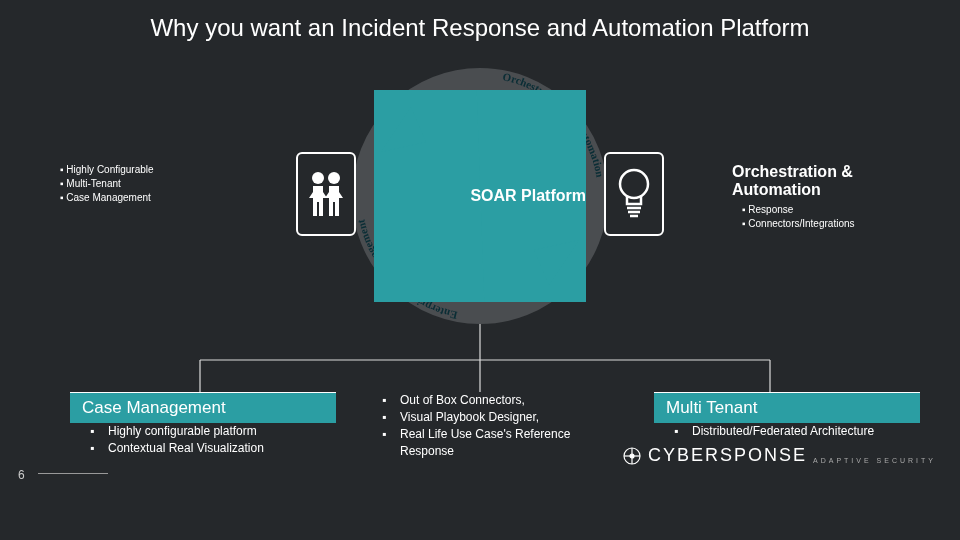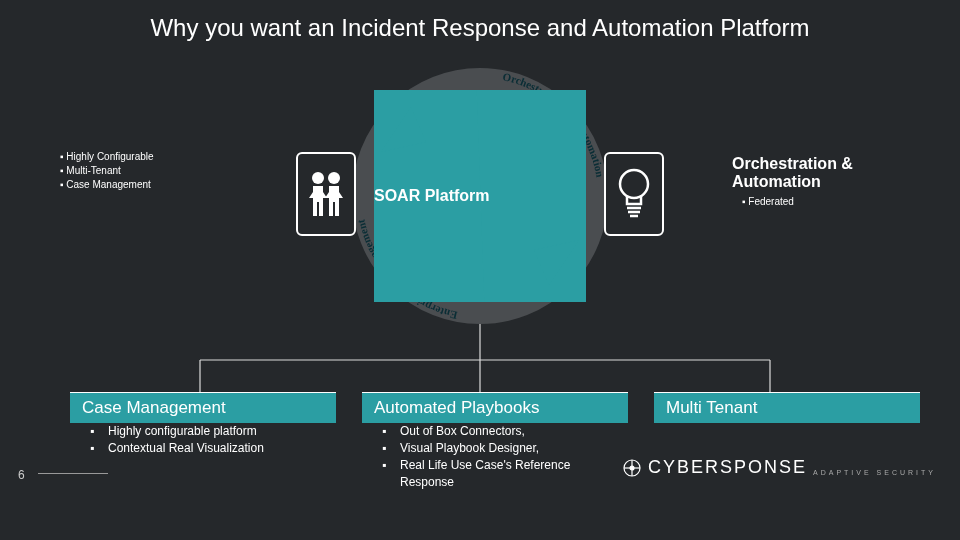--- a/index.html
+++ b/index.html
@@ -4,35 +4,35 @@
 <style>
   * { box-sizing: border-box; margin: 0; padding: 0; }
   html, body { width: 960px; height: 540px; background: #25282b; color: #fff; font-family: "Segoe UI", Arial, sans-serif; overflow: hidden; position: relative; }
   .slide { width: 960px; height: 494px; position: relative; }
 
   .title { width: 100%; text-align: center; font-size: 24px; font-weight: 400; padding-top: 14px; }
 
   
   .irp { position: absolute; left: 34px; top: 150px; }
   .irp h3 { font-size: 16px; font-weight: 700; margin-bottom: 4px; }
-  .irp ul { list-style: none; margin-left: 26px; }
+  .irp ul { list-style: none; margin-left: 26px; margin-top: 13px; }
   .irp li::before { content: "▪ "; }
   .irp li { font-size: 10px; line-height: 14px; }
 
   
-  .oa { position: absolute; right: 28px; top: 155px; width: 200px; }
+  .oa { position: absolute; right: 28px; top: 163px; width: 200px; }
   .oa h3 { font-size: 16px; font-weight: 700; line-height: 18px; margin-bottom: 4px; }
   .oa ul { list-style: none; margin-left: 10px; }
   .oa li::before { content: "▪ "; }
   .oa li { font-size: 10px; line-height: 14px; }
 
   
   .center { position: absolute; left: 352px; top: 68px; width: 256px; height: 256px; }
   .outer-ring { position:absolute; inset:0; border-radius:50%; border: 22px solid #4a4d50; }
-  .wheel { position:absolute; inset:22px; border-radius:50%; background: #e0e0e0; display:flex; align-items:center; justify-content:flex-start; }
+  .wheel { position:absolute; inset:22px; border-radius:50%; background: #e0e0e0; display:flex; align-items:center; justify-content:flex-end; }
   .wheel svg { position:absolute; inset:0; }
   .wheel-label { position:relative; font-size: 16px; font-weight: 700; color:#fff; z-index:2; text-align:center; }
 
   
   .icon-box { position:absolute; width:60px; height:84px; top:152px; }
   .icon-box.left { left:296px; }
   .icon-box.right { left:604px; }
   .icon-box .frame { width:60px; height:84px; border:2px solid #fff; border-radius:6px; display:flex; align-items:center; justify-content:center; background:#25282b; }
 
   
@@ -44,21 +44,21 @@
   .card li::before { content:"▪"; position:absolute; left:0; top:0; }
 
   
   .connectors { position:absolute; left:0; top:0; width:960px; height:540px; pointer-events:none; }
 
   
   .pagenum { position:absolute; left:18px; bottom:12px; font-size:12px; color:#ccc; }
   .pagenum-line { position:absolute; left:38px; bottom:20px; width:70px; height:1px; background:#999; }
 
   
-  .logo { position:absolute; right:24px; bottom:16px; display:flex; align-items:center; gap:6px; }
+  .logo { position:absolute; right:24px; bottom:28px; display:flex; align-items:center; gap:6px; }
   .logo-main { font-size:18px; letter-spacing:2px; font-weight:300; }
   .logo-sub { font-size:7px; letter-spacing:3px; color:#aaa; align-self:flex-end; margin-bottom:2px; }
 
   
   .ring-text { position:absolute; inset:0; pointer-events:none;}
 </style>
 </head>
 <body>
 
 <div class="slide">
@@ -68,21 +68,22 @@
     <ul>
       <li>Highly Configurable</li>
       <li>Multi-Tenant</li>
       <li>Case Management</li>
     </ul>
   </div>
 
   <div class="oa">
     <h3>Orchestration &amp; Automation</h3>
     <ul>
-      <li>Federated</li>
+      <li>Response</li>
+      <li>Connectors/Integrations</li>
     </ul>
   </div>
 
   <div class="center">
     <div class="outer-ring"></div>
 
     <svg class="ring-text" viewBox="0 0 256 256">
       <defs>
         <path id="rp-right" d="M128 10 A118 118 0 0 1 128 246" fill="none"></path>
         <path id="rp-left" d="M128 246 A118 118 0 0 1 128 10" fill="none"></path>
@@ -153,30 +154,30 @@
 
   <div class="cards">
     <div class="card">
       <div class="card-header">Case Management</div>
       <ul>
         <li>Highly configurable platform</li>
         <li>Contextual Real Visualization</li>
       </ul>
     </div>
     <div class="card">
-      <div class="card-header">Automated Playbooks</div>
       <ul>
         <li>Out of Box Connectors,</li>
         <li>Visual Playbook Designer,</li>
         <li>Real Life Use Case's Reference Response</li>
       </ul>
     </div>
     <div class="card">
       <div class="card-header">Multi Tenant</div>
       <ul>
+        <li>Distributed/Federated Architecture</li>
       </ul>
     </div>
   </div>
 
   <div class="pagenum">6</div>
   <div class="pagenum-line"></div>
 
   <div class="logo">
     <svg width="20" height="20" viewBox="0 0 20 20">
       <g stroke="#fff" stroke-width="1.2" fill="none">

